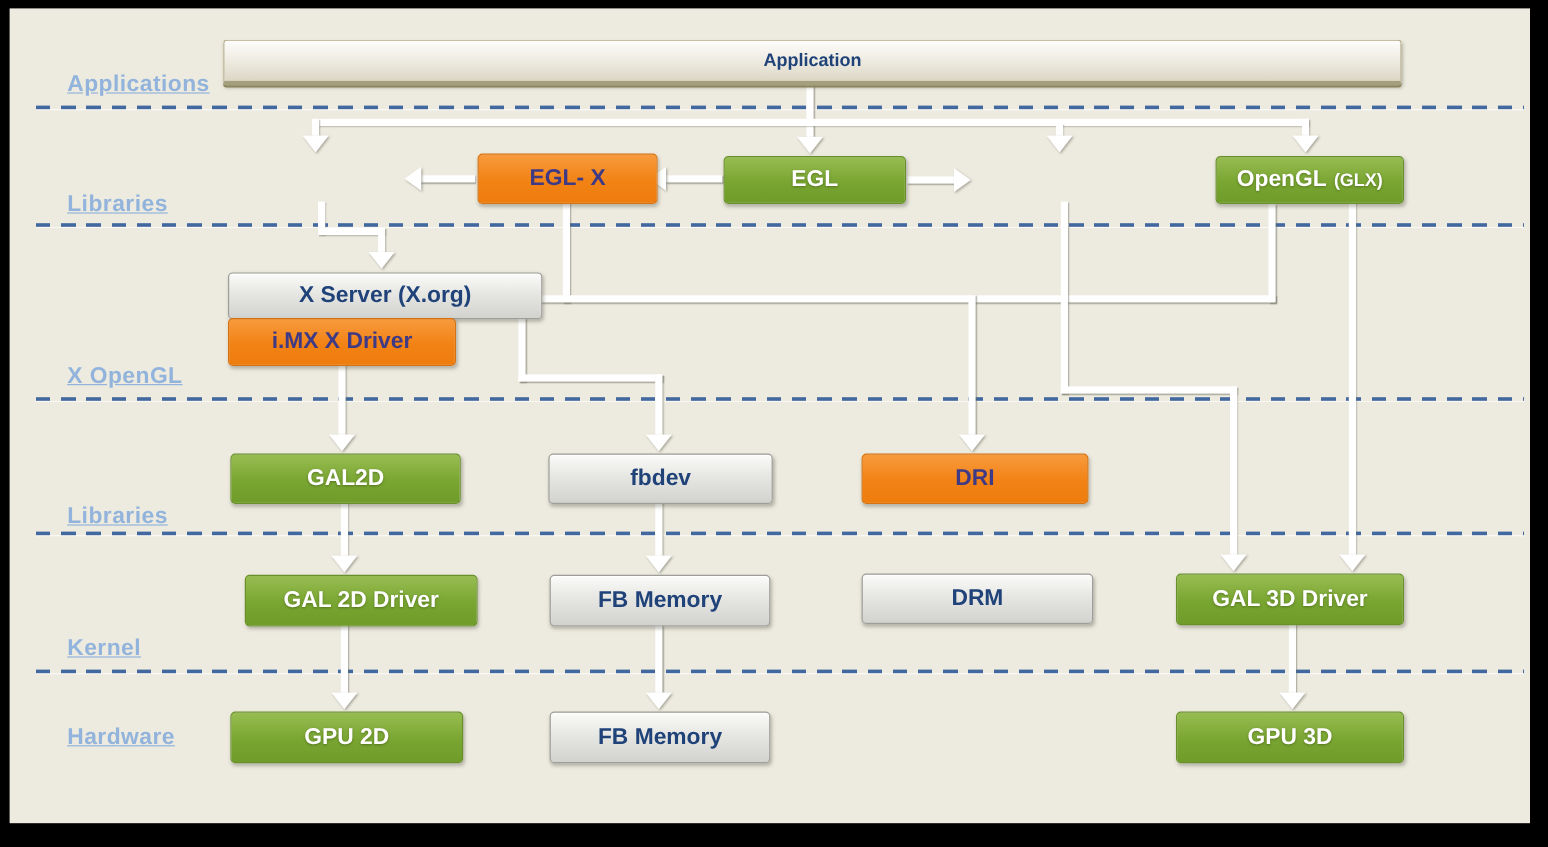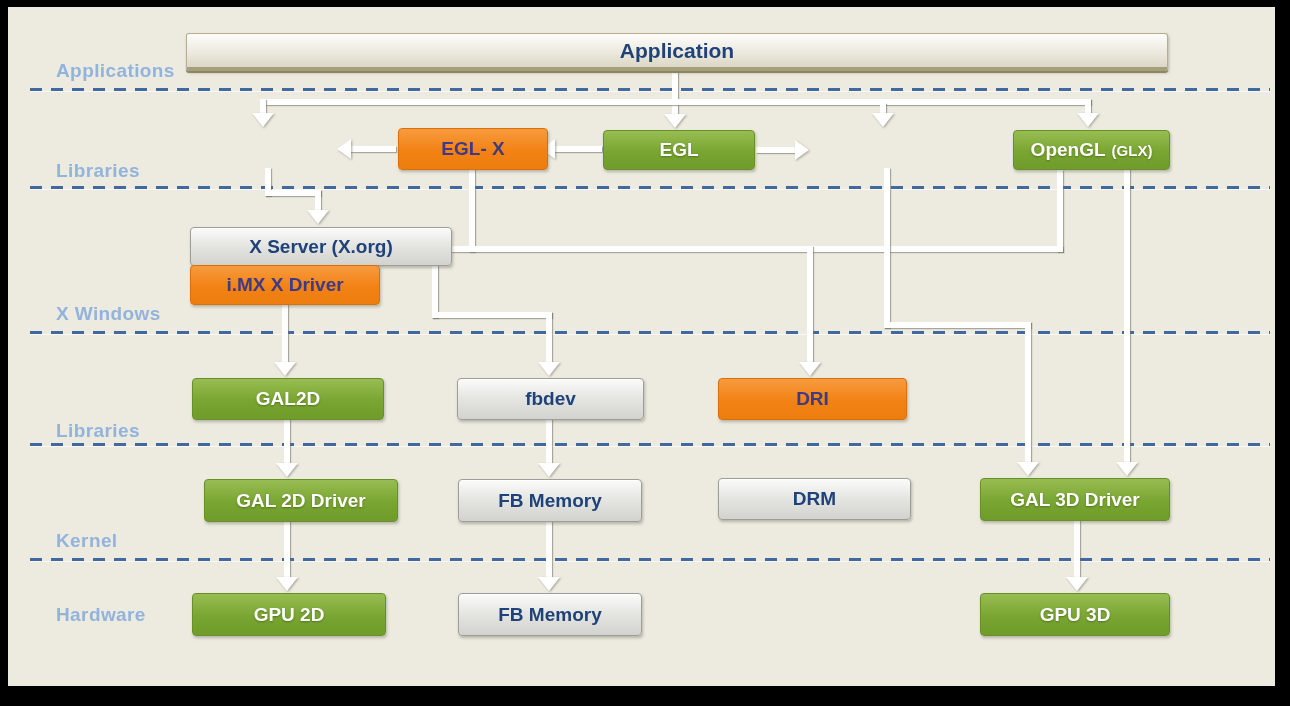--- a/index.html
+++ b/index.html
@@ -7,21 +7,21 @@
          font-family:"Liberation Sans",sans-serif;}
   #panel{position:absolute;left:8px;top:7px;width:1267px;height:679px;background:#edeadf;}
 
   
   .sep{position:absolute;left:30px;width:1240px;height:3px;
        background:repeating-linear-gradient(to right,#41689f 0,#41689f 12px,transparent 12px,transparent 21px);
        box-shadow:0 1px 0 rgba(255,255,255,.65);}
 
   
   .layer-label{position:absolute;left:56px;color:#92b4dc;font-weight:bold;font-size:19px;
-               letter-spacing:.4px;white-space:nowrap;}
+               letter-spacing:.4px;white-space:nowrap;text-decoration:underline;}
 
   
   .hl,.vl{position:absolute;background:#fff;box-shadow:1px 1px 1px rgba(110,110,95,.55);}
   .hl{height:6px;}
   .vl{width:6px;}
 
   
   .ar{position:absolute;width:0;height:0;filter:drop-shadow(1px 1px 1px rgba(110,110,95,.55));}
   .ar.down{border-left:11px solid transparent;border-right:11px solid transparent;border-top:14px solid #fff;}
   .ar.left{border-top:10px solid transparent;border-bottom:10px solid transparent;border-right:14px solid #fff;}
@@ -34,39 +34,39 @@
             border:1px solid #9d9d99;color:#1f4279;
             box-shadow:1px 2px 3px rgba(80,80,65,.35), inset 0 1px 0 #fff;}
   .box.green{background:linear-gradient(#97bd52,#79a531 55%,#6f9c2a);
              border:1px solid #68902a;color:#fff;text-shadow:0 1px 2px rgba(40,60,10,.45);
              box-shadow:1px 2px 3px rgba(80,80,65,.35);text-align:center;}
   .box.orange{background:linear-gradient(#f79b3e,#f28214 55%,#ee7d0e);
               border:1px solid #d8700b;color:#3f3a85;
               box-shadow:1px 2px 3px rgba(80,80,65,.35);}
   .box.app{background:linear-gradient(#fefdfb,#ebe8dd 58%,#dcd7c5);
            border:1px solid #b6ae8e;border-bottom:4px solid #a69f7d;
-           color:#1f4279;font-size:21px;border-radius:3px;
+           color:#1f4279;font-size:15px;border-radius:3px;
            box-shadow:0 2px 0 #8d865f,1px 2px 3px rgba(80,80,65,.35);text-align:right;}
   .suffix{font-size:15px;margin-left:6px;}
 </style>
 </head>
 <body>
 
 <div id="frame">
   <div id="panel"></div>
 
   <div class="sep" style="top:88px"></div>
   <div class="sep" style="top:186px"></div>
   <div class="sep" style="top:331px"></div>
   <div class="sep" style="top:443px"></div>
   <div class="sep" style="top:558px"></div>
 
   <div class="layer-label" style="top:60px">Applications</div>
   <div class="layer-label" style="top:160px">Libraries</div>
-  <div class="layer-label" style="top:303px">X Windows</div>
+  <div class="layer-label" style="top:303px">X OpenGL</div>
   <div class="layer-label" style="top:420px">Libraries</div>
   <div class="layer-label" style="top:530px">Kernel</div>
   <div class="layer-label" style="top:604px">Hardware</div>
 
   <div class="vl" style="left:672px;top:70px;height:48px"></div>
   <div class="ar down" style="left:664px;top:114px"></div>
   <div class="hl" style="left:263px;top:99px;width:828px"></div>
   <div class="vl" style="left:260px;top:99px;height:16px"></div>
   <div class="ar down" style="left:252px;top:113px"></div>
   <div class="vl" style="left:880px;top:103px;height:12px"></div>

